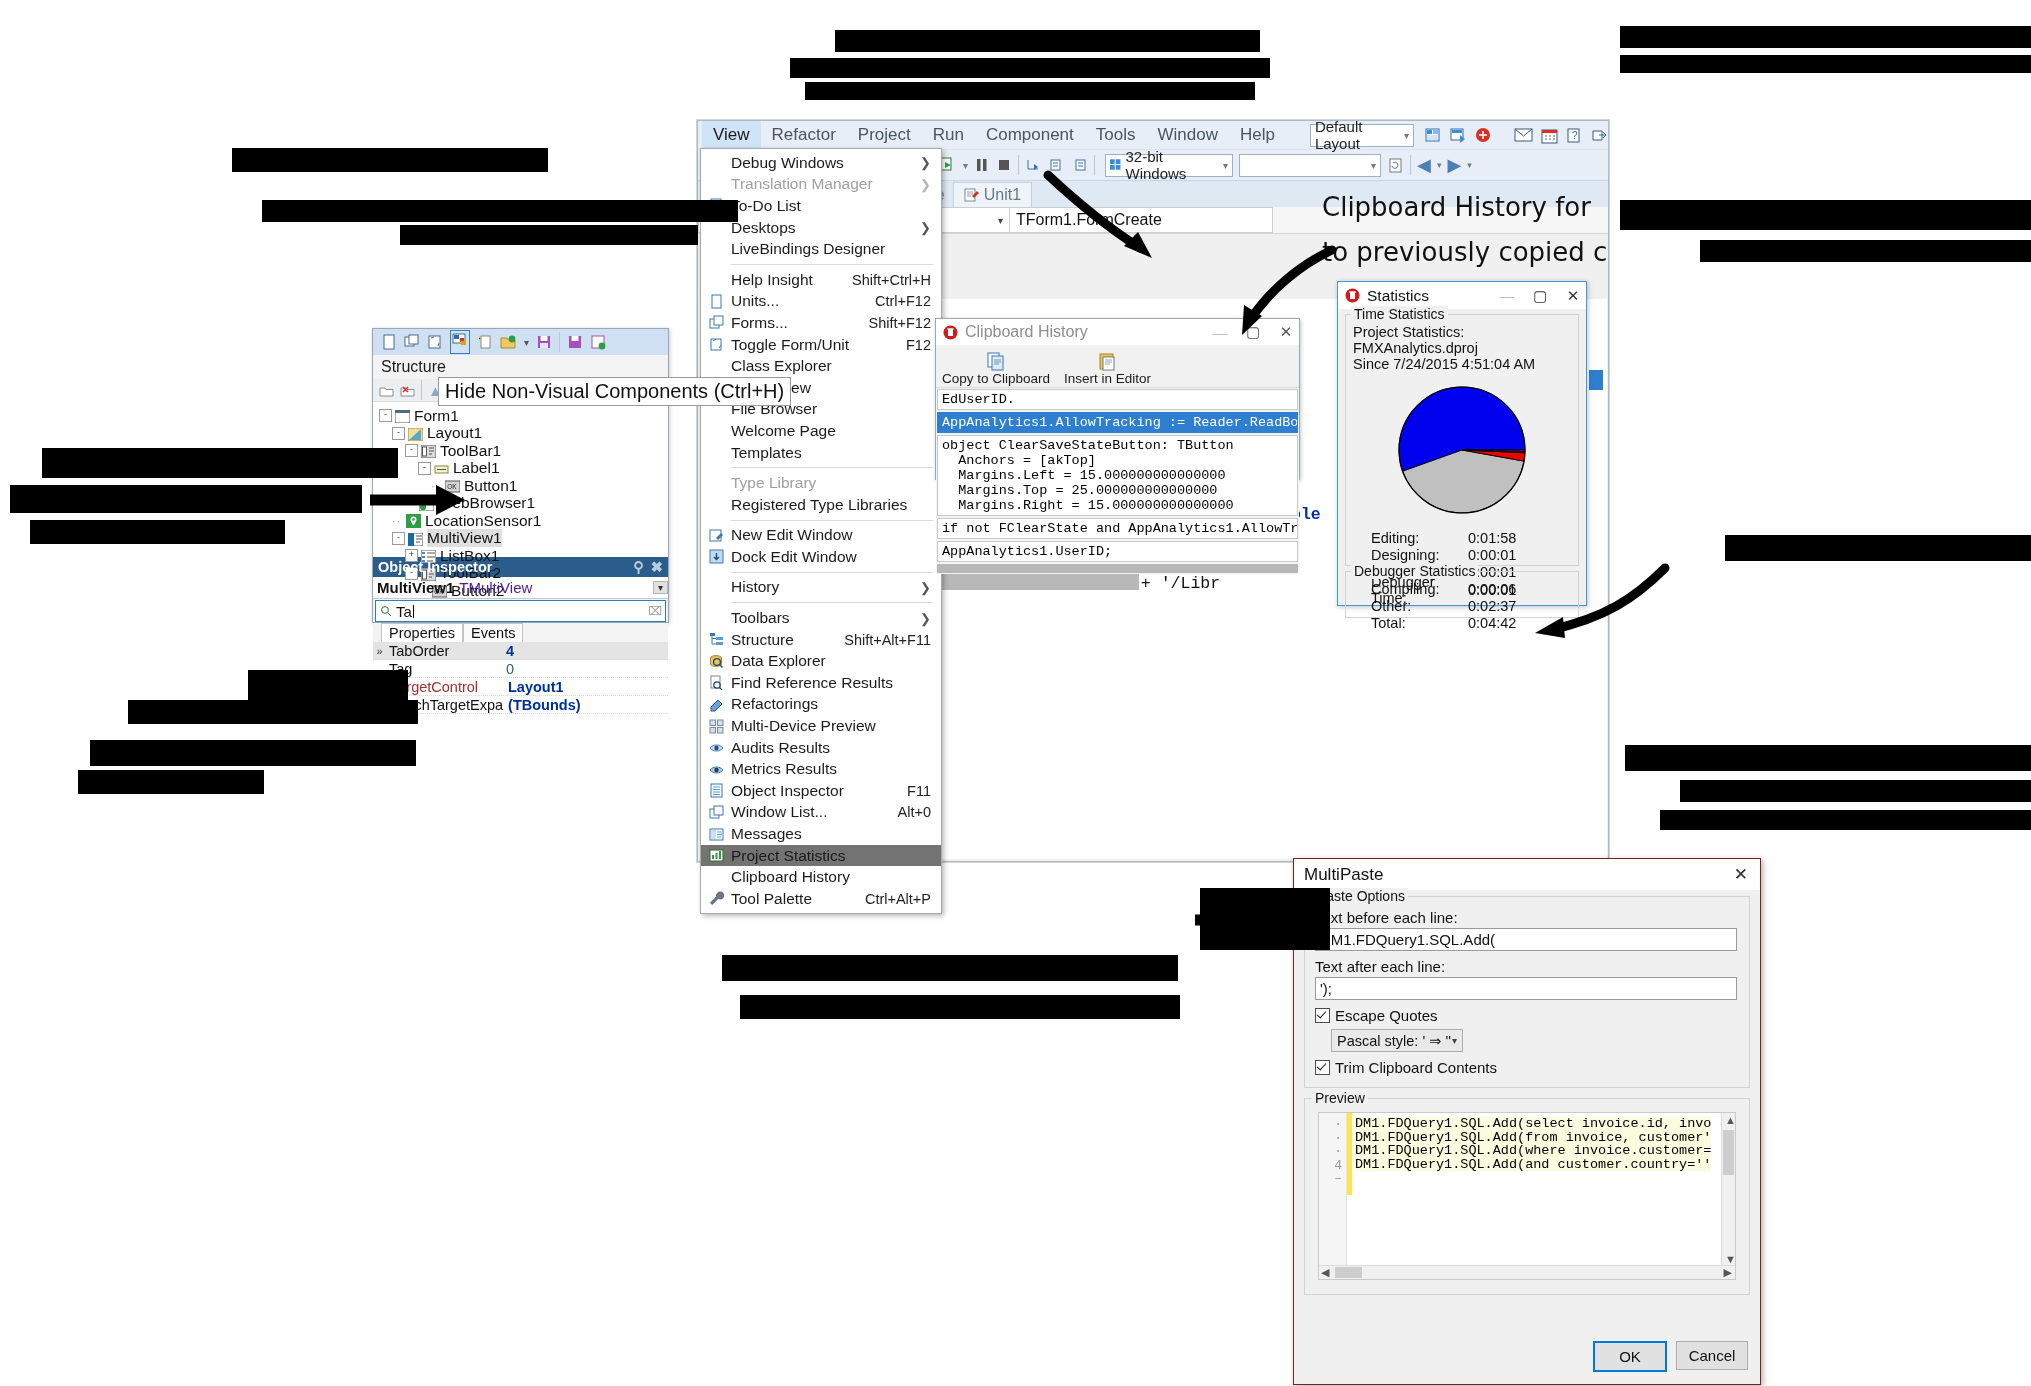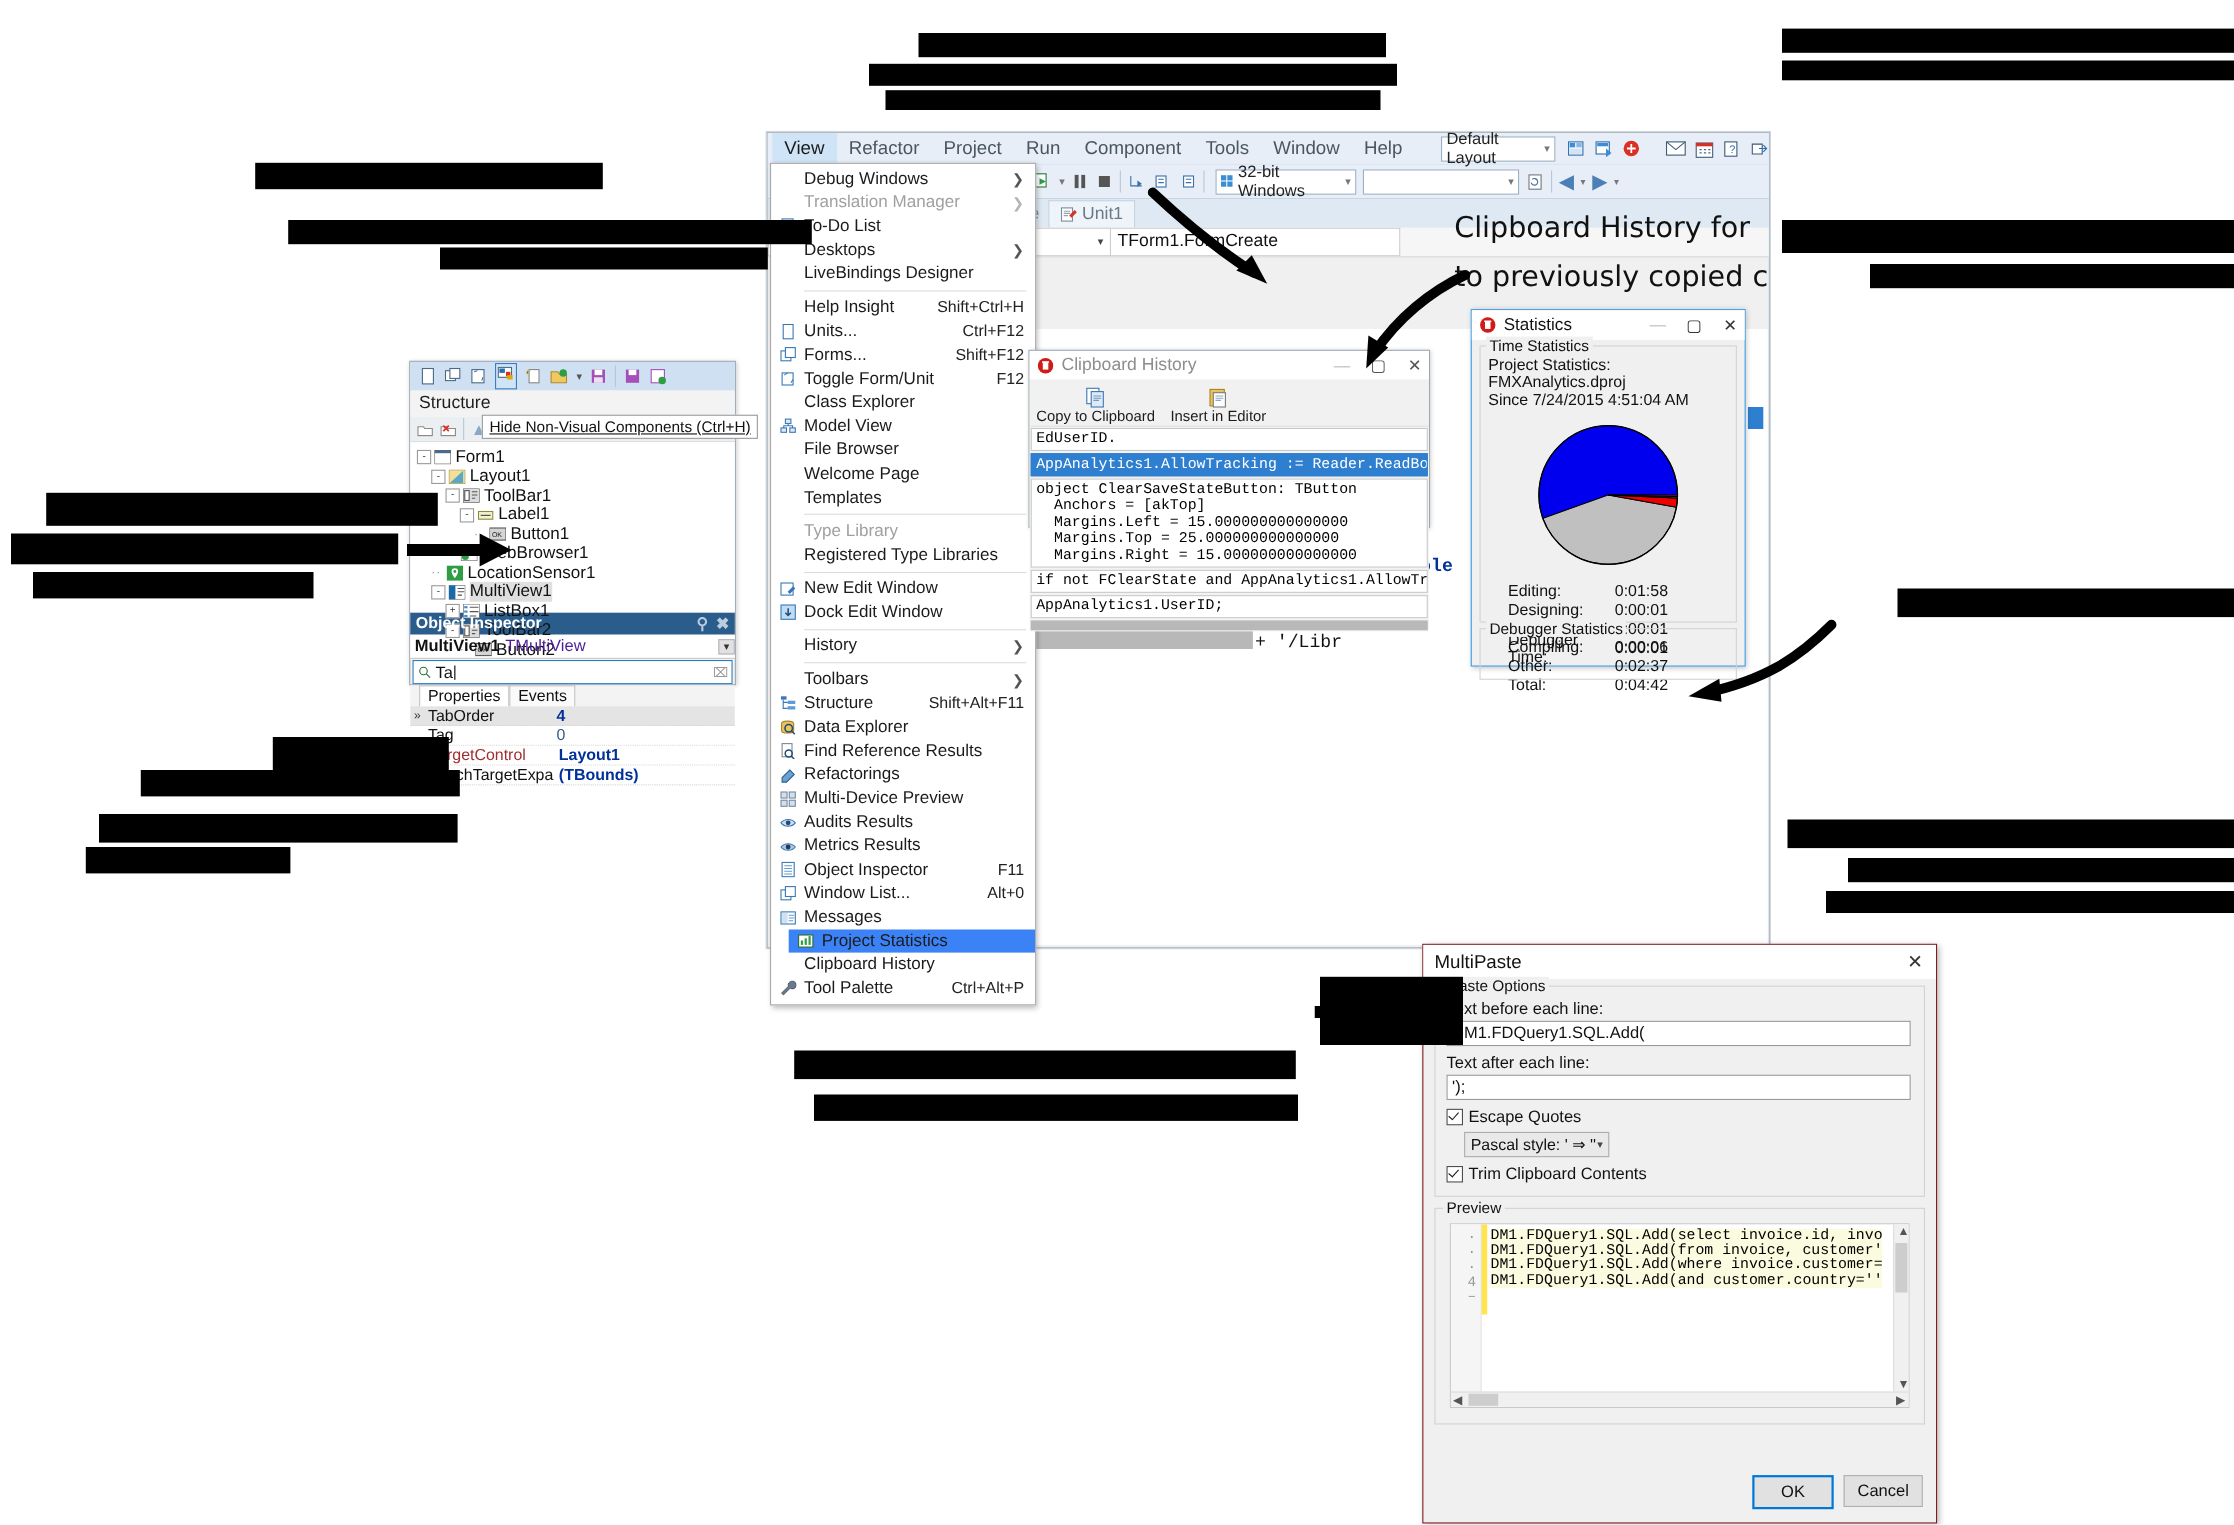--- a/index.html
+++ b/index.html
@@ -36,21 +36,21 @@
   
   #viewmenu{left:700px;top:148px;width:240px;background:#fff;border:1px solid #a9a9a9;
             box-shadow:2px 2px 5px rgba(0,0,0,.28);padding:3px 0;}
   .mi{height:21.6px;display:flex;align-items:center;position:relative;font-size:15.5px;color:#1b1b1b;padding-left:0;}
   .mi .mi-ico{width:30px;height:20px;display:flex;align-items:center;justify-content:center;flex:0 0 30px;}
   .mi .mi-lbl{flex:1;}
   .mi .mi-key{color:#222;padding-right:10px;font-size:14.5px;}
   .mi .mi-arrow{padding-right:10px;color:#555;font-size:13px;}
   .mi.disabled .mi-lbl{color:#a0a0a0;}
   .mi.disabled .mi-arrow{color:#b5b5b5;}
-  .mi.sel{background:#3b82f6;margin-left:16px;}
+  .mi.sel{background:#737373;}
   .misep{height:1px;background:#dcdcdc;margin:4px 8px 4px 30px;}
   
   #structwin{left:372px;top:328px;width:295px;height:293px;background:#f3f3f3;
              border:1px solid #9aa7b4;box-shadow:1px 1px 4px rgba(0,0,0,.2);}
   #structtb{height:26px;background:#cfe0f2;display:flex;align-items:center;padding-left:8px;gap:7px;}
   #structttl{height:24px;display:flex;align-items:center;padding-left:8px;font-size:16px;color:#1d1d1d;background:#f3f3f3;}
   #struct2tb{height:22px;background:#eceff2;display:flex;align-items:center;padding-left:6px;gap:6px;
              border-bottom:1px solid #dcdcdc;}
   #tree{background:#fff;height:150px;padding:5px 0 0 6px;font-size:15.5px;color:#111;}
   .tn{height:17.5px;display:flex;align-items:center;white-space:nowrap;}
@@ -985,13 +985,13 @@
 <div class="redact" style="left:10px;top:485px;width:352px;height:28px;"></div>
 <div class="redact" style="left:30px;top:520px;width:255px;height:24px;"></div>
 <div class="redact" style="left:248px;top:670px;width:160px;height:34px;"></div>
 <div class="redact" style="left:128px;top:700px;width:290px;height:24px;"></div>
 <div class="redact" style="left:90px;top:740px;width:326px;height:26px;"></div>
 <div class="redact" style="left:78px;top:770px;width:186px;height:24px;"></div>
 <div class="redact" style="left:722px;top:955px;width:456px;height:26px;"></div>
 <div class="redact" style="left:740px;top:995px;width:440px;height:24px;"></div>
 <div class="redact" style="left:1200px;top:888px;width:130px;height:62px;"></div>
 
-<div style="position: absolute; left: 438px; top: 377px; background: rgb(255, 255, 255); border: 1px solid rgb(154, 154, 154); padding: 2px 6px; font-size: 14px; white-space: nowrap; z-index: 40; text-decoration: underline;">Hide Non-Visual Components (Ctrl+H)</div>
+<div style="position: absolute; left: 438px; top: 377px; background: rgb(255, 255, 255); border: 1px solid rgb(154, 154, 154); padding: 2px 6px; font-size: 20px; white-space: nowrap; z-index: 40;">Hide Non-Visual Components (Ctrl+H)</div>
 
 </body></html>

